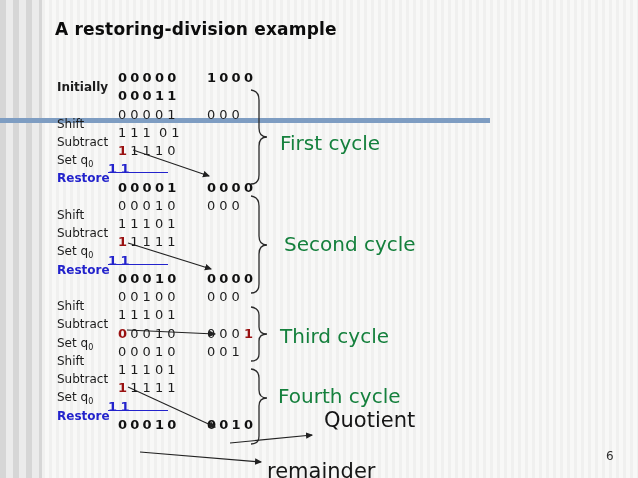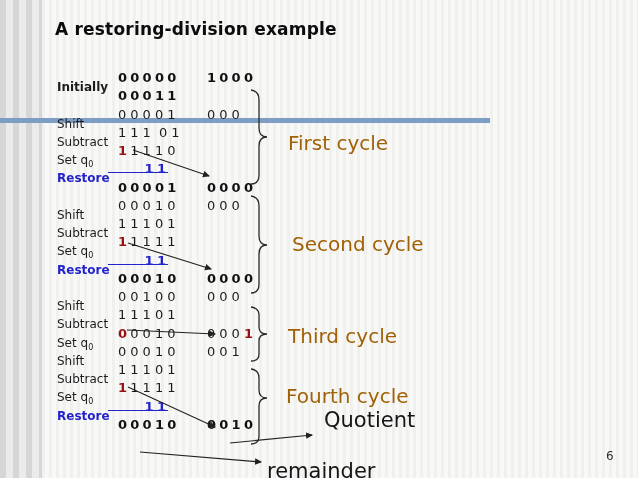--- a/index.html
+++ b/index.html
@@ -28,25 +28,25 @@
   .lbold{font-weight:700;}
   .restlabel{color:var(--blue,#2323cc);font-weight:700;}
   .g1{position:absolute;left:61px;top:0;}
   .g2{position:absolute;left:121px;top:0;margin-left:29px;}
   .d{display:inline-block;width:12.3px;font-size:13px;}
   .boldrow .d{font-weight:700;color:#111;}
   .red{color:var(--red,#991111);font-weight:700;}
   .gapd{margin-left:4px;}
   .restline{
     position:absolute;left:51px;top:0;width:58px;height:14px;
-    border-bottom:1.6px solid var(--blue,#2323cc);text-align:right;padding-right:2px;
+    border-bottom:1.6px solid var(--blue,#2323cc);text-align:left;padding-right:2px;
   }
   .restline .d{color:var(--blue,#2323cc);font-weight:700;width:12.5px;}
   .overlay{position:absolute;left:0;top:0;pointer-events:none;}
-  .cycle{position:absolute;font-size:20px;color:#a16207;white-space:nowrap;margin-left:8px;}
+  .cycle{position:absolute;font-size:20px;color:#15803d;white-space:nowrap;}
   .bigl{position:absolute;font-size:21px;color:#161616;white-space:nowrap;}
   .pagenum{position:absolute;left:606px;top:449px;font-size:12px;color:#2f2f2f;}
 </style>
 </head>
 <body style="--accent: #7e9dc2; --red: #991111; --blue: #2323cc;">
 
 <div class="slide">
   <div class="leftband"></div>
 
   <div class="title">A restoring-division example</div>

